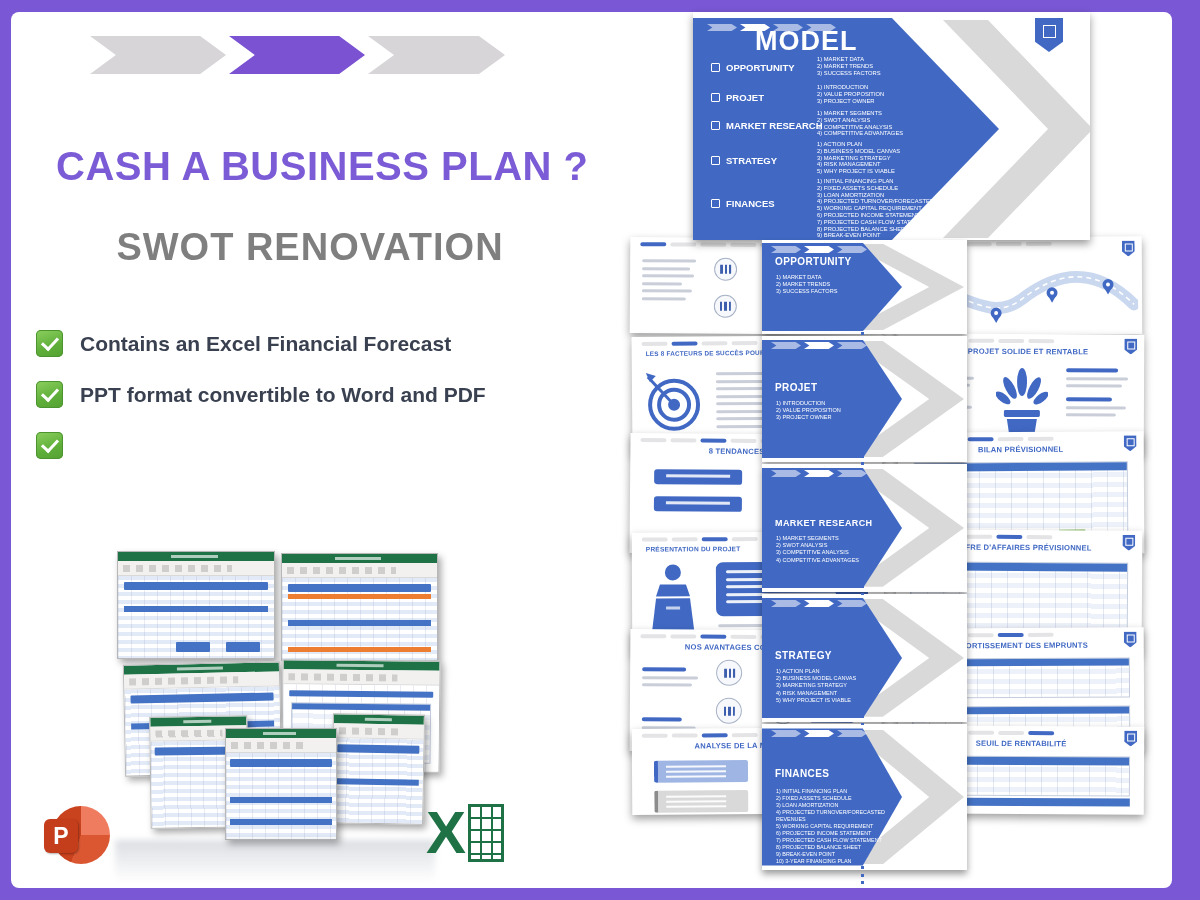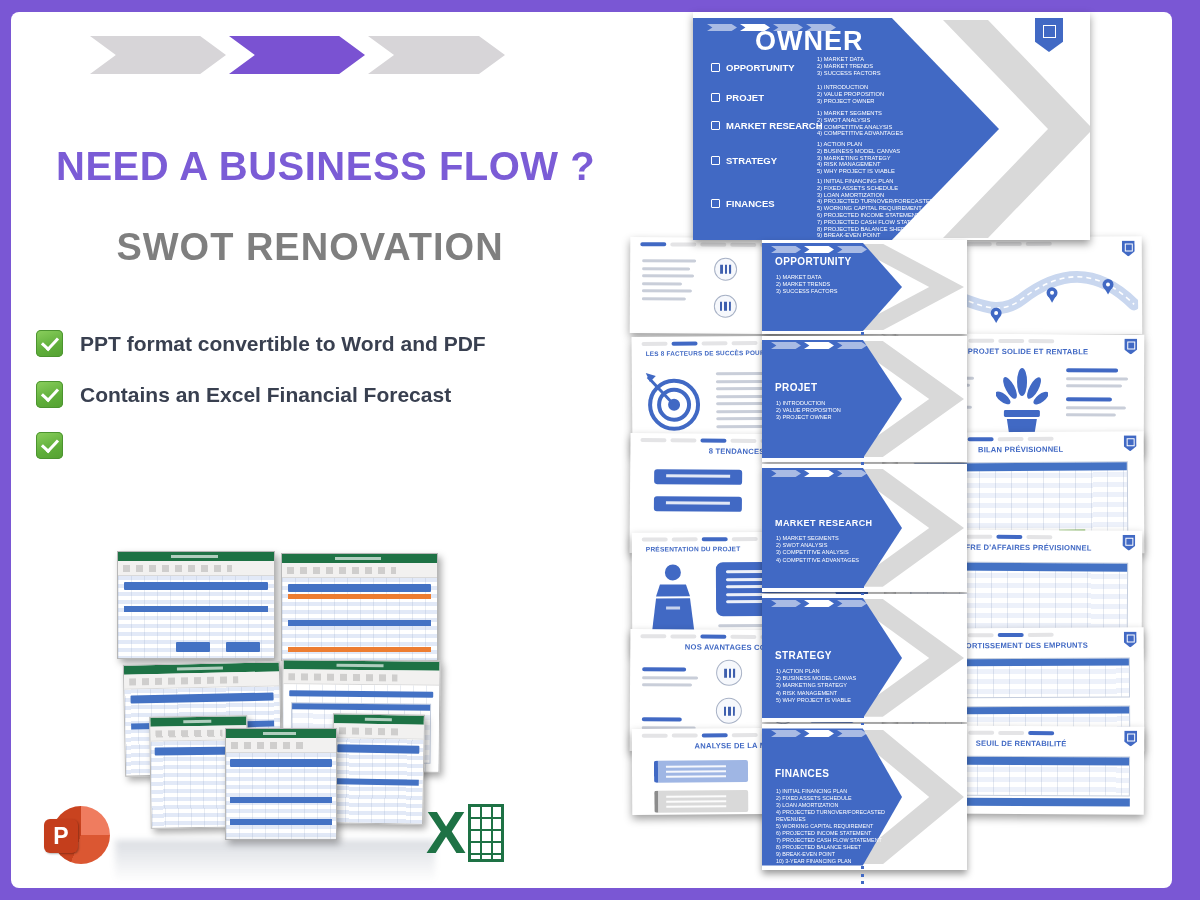--- a/index.html
+++ b/index.html
@@ -127,34 +127,34 @@
 
 <div class="stage">
   <div class="canvas"></div>
 
   <div>
     <div class="chev g" style="left:90px;width:136px;"></div>
     <div class="chev p" style="left:229px;width:136px;"></div>
     <div class="chev g" style="left:368px;width:137px;"></div>
   </div>
 
-  <div class="headline">NEED A BUSINESS FLOW ?</div>
+  <div class="headline">CASH A BUSINESS PLAN ?</div>
   <div class="subheadline">SWOT RENOVATION</div>
 
   <ul class="checklist">
 
+
+      <li>
+        <span class="chk"></span>
+        <span class="chktext">Contains an Excel Financial Forecast</span>
+      </li>
 
       <li>
         <span class="chk"></span>
         <span class="chktext">PPT format convertible to Word and PDF</span>
-      </li>
-
-      <li>
-        <span class="chk"></span>
-        <span class="chktext">Contains an Excel Financial Forecast</span>
       </li>
 
       <li>
         <span class="chk"></span>
       </li>
     </ul>
 
   <div>
     <div class="xlw" style="left:117px;top:551px;width:158px;height:108px;">
       <div class="xlw-bar"></div>
@@ -542,21 +542,21 @@
 
   <div class="plan">
     <div class="plan-gray"></div>
     <div class="plan-blue"></div>
     <div class="deco" style="left:14px;top:12px;">
         <i></i>
         <i></i>
         <i></i>
         <i></i>
       </div>
-    <div class="plan-title">OWNER</div>
+    <div class="plan-title">MODEL</div>
     <div class="shield" style="right:27px;top:6px;"></div>
 
     <div class="plan-label" style="top:50px;">OPPORTUNITY</div>
     <div class="plan-label" style="top:80px;">PROJET</div>
     <div class="plan-label" style="top:108px;">MARKET RESEARCH</div>
     <div class="plan-label" style="top:143px;">STRATEGY</div>
     <div class="plan-label" style="top:186px;">FINANCES</div>
 
     <div class="plan-items" style="top:44px;">
         <div>1) MARKET DATA</div>

